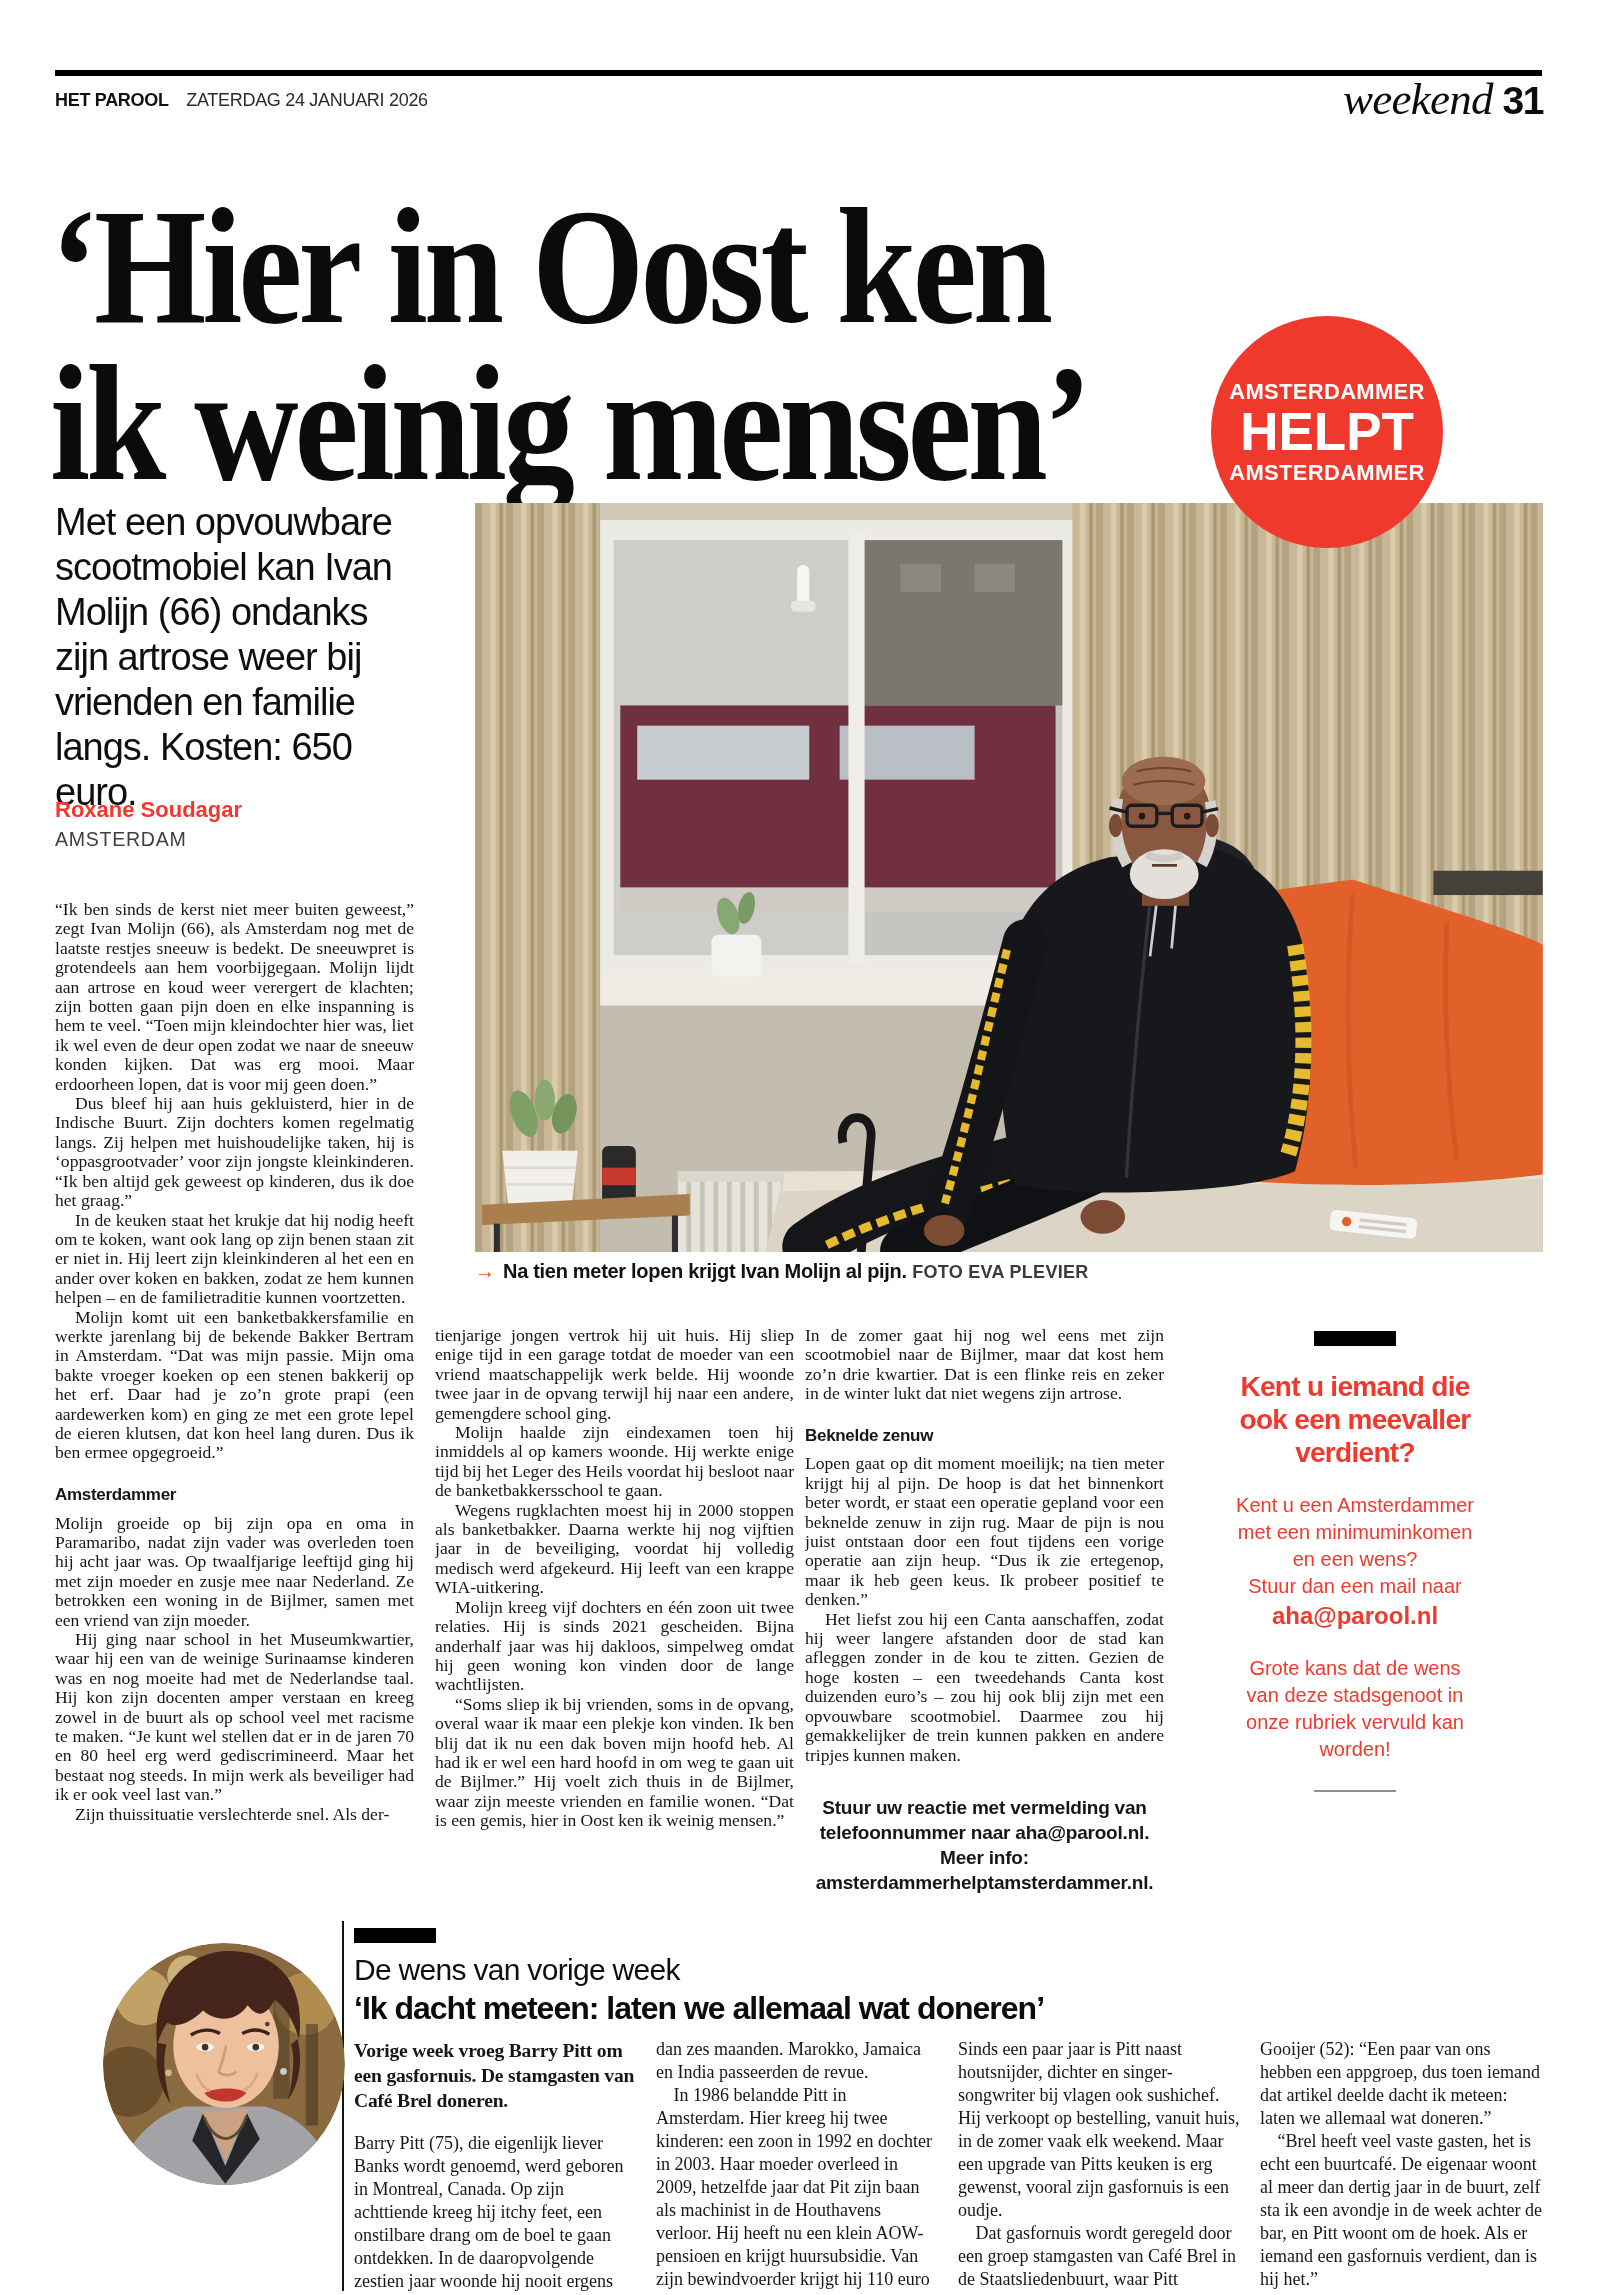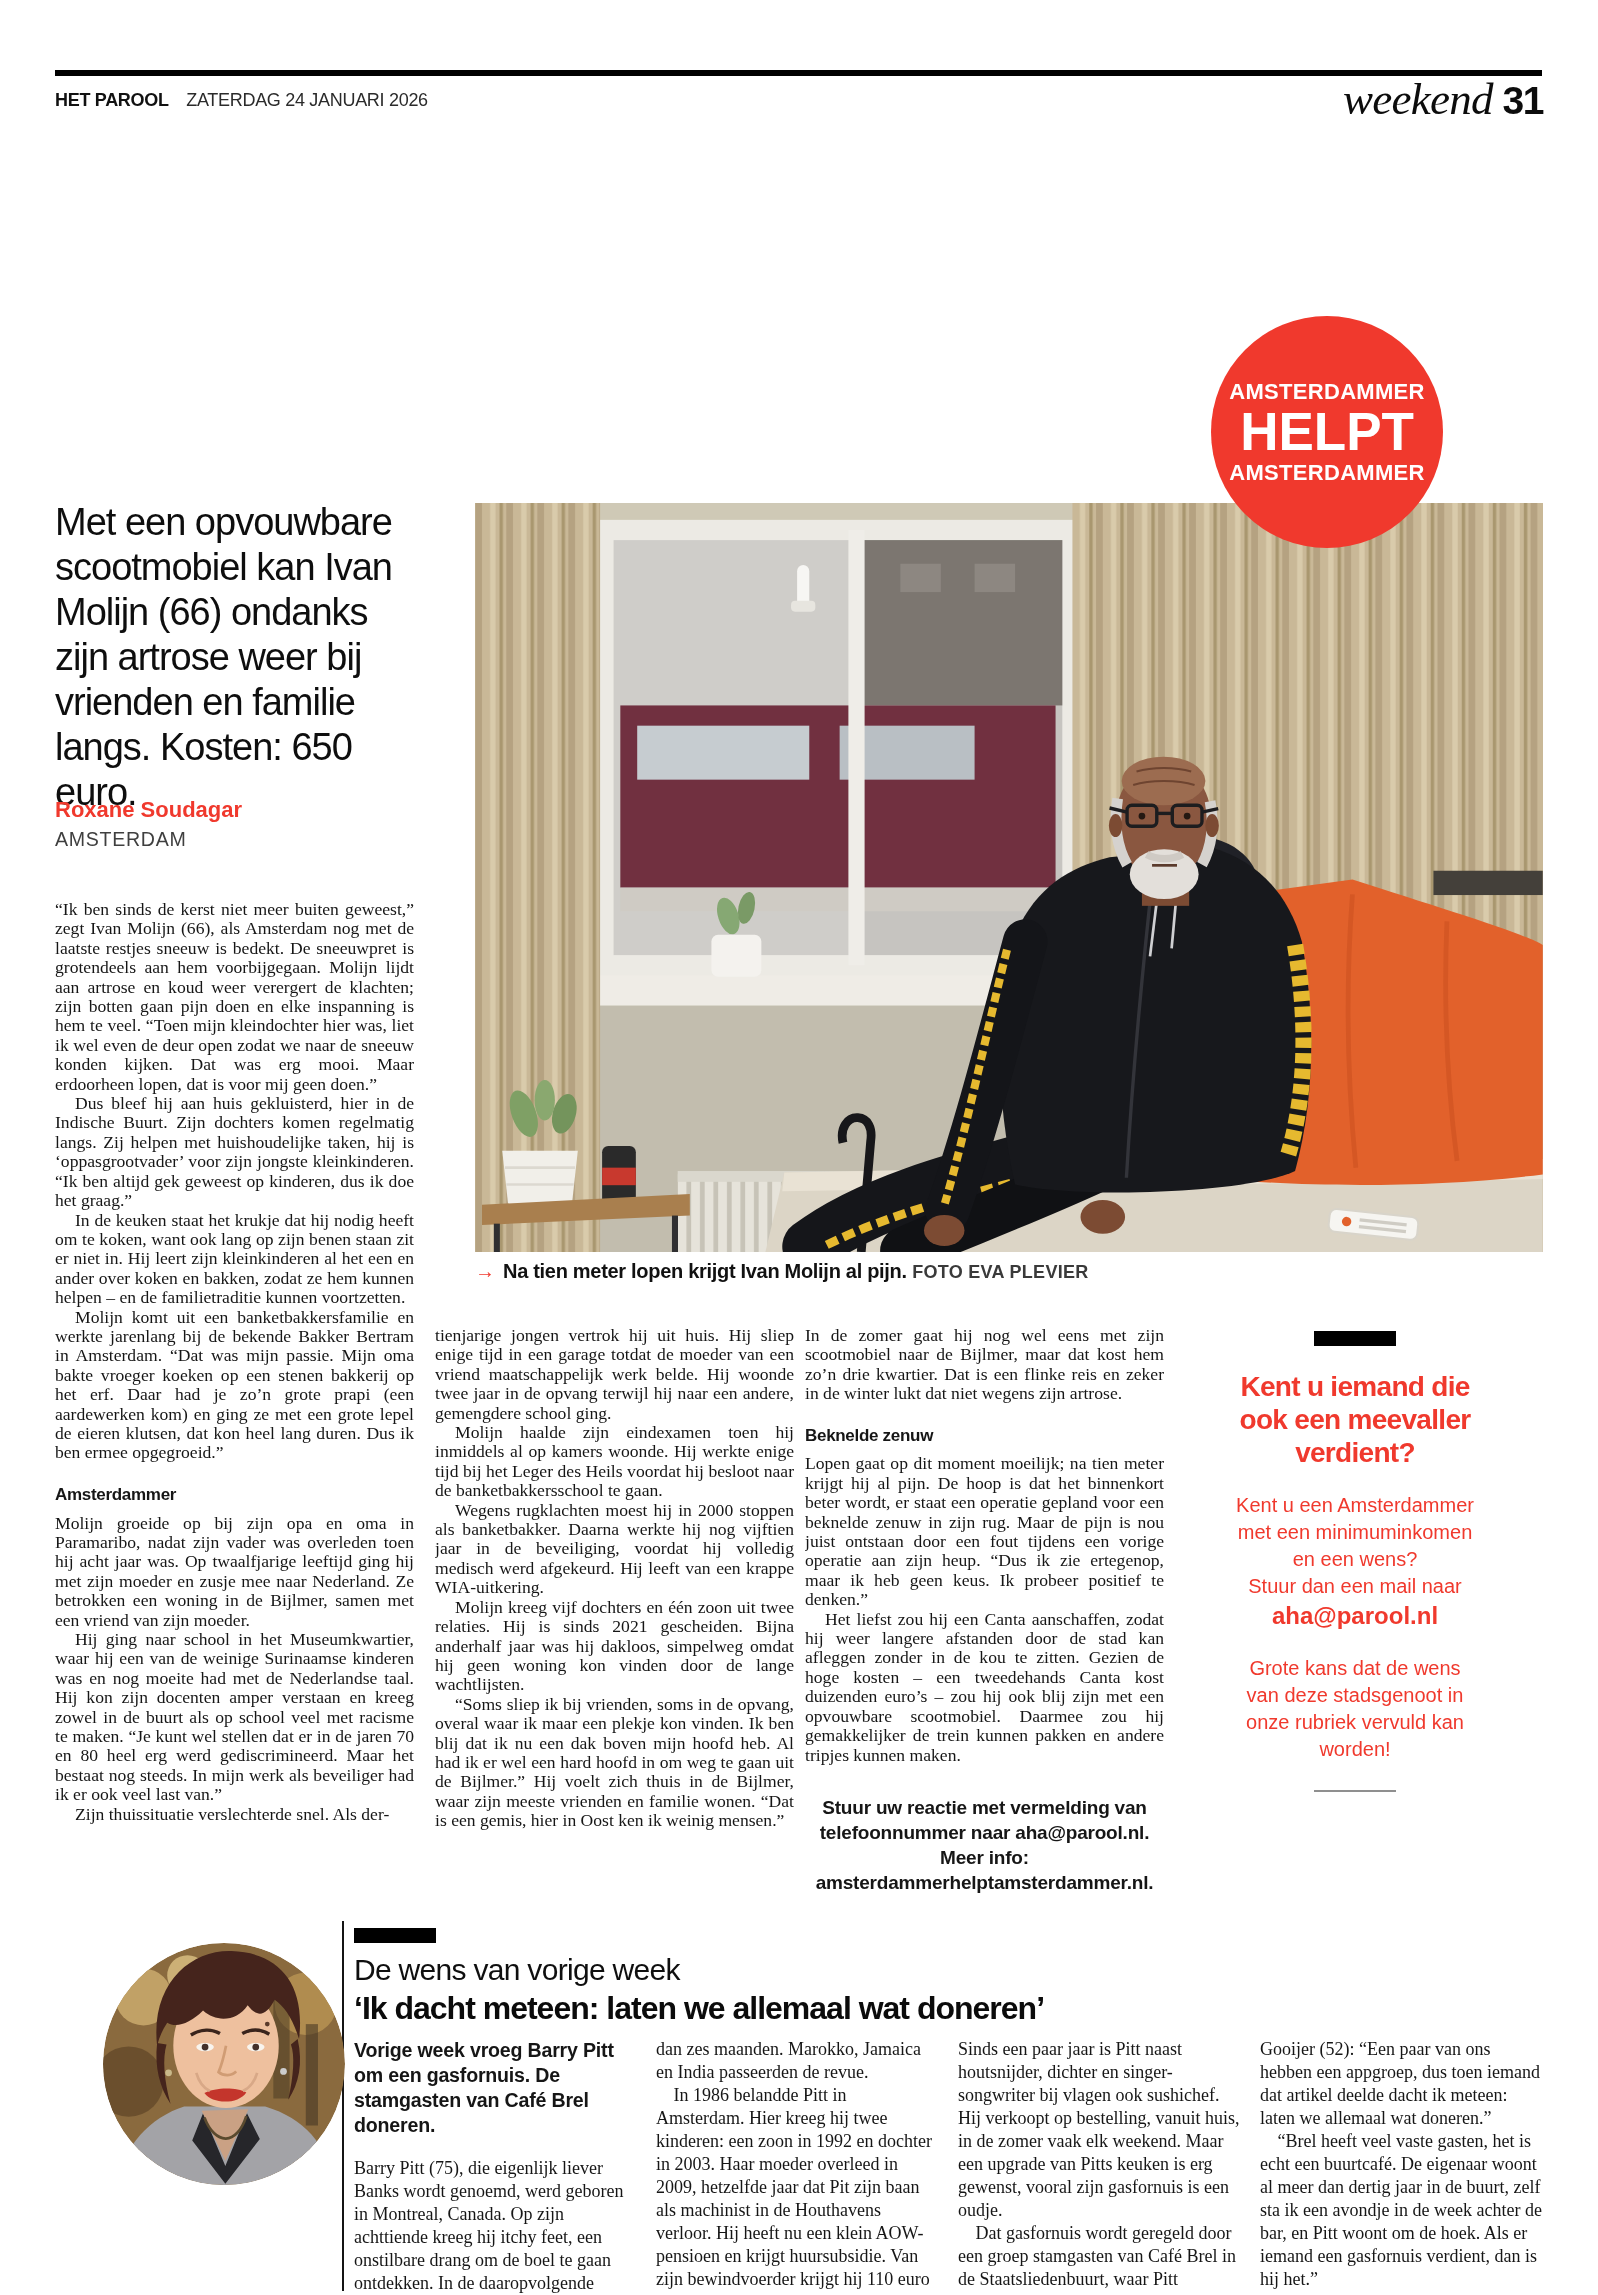--- a/index.html
+++ b/index.html
@@ -68,38 +68,42 @@
   
   .vrule{left:342px;top:1921px;width:2px;height:370px;background:#141414;}
   .circle-photo{left:103px;top:1943px;width:242px;height:242px;border-radius:50%;overflow:hidden;z-index:2;}
   .bar2{left:354px;top:1928px;width:82px;height:15px;background:#000;}
   .kicker{left:354px;top:1953px;font-size:30px;color:#0f0f0f;letter-spacing:-0.7px;}
   .bheadline{left:354px;top:1990px;font-size:32px;font-weight:bold;color:#0b0b0b;letter-spacing:-1px;}
   .bcol{top:2038px;width:282px;height:255px;overflow:hidden;font-family:"Liberation Serif",serif;
     font-size:18px;line-height:23px;color:#161616;}
   .bcol p{margin:0;}
   .bcol p.ind{text-indent:17.6px;}
-  .bcol .b-intro{font-family:Liberation Sans, sans-serif;font-weight:bold;font-size:19.6px;line-height:25px;
+  .bcol .b-intro{font-family:Liberation Serif, serif;font-weight:bold;font-size:19.6px;line-height:25px;
     margin-bottom:19px;letter-spacing:-0.2px;}
   .bcolA{left:354px;} .bcolB{left:656px;} .bcolC{left:958px;} .bcolD{left:1260px;}
 </style>
 </head>
 <body>
 
 <div class="page">
 
   <div class="abs rule-top"></div>
   <div class="abs masthead">
     <span class="brand">HET PAROOL</span><span class="date">ZATERDAG 24 JANUARI 2026</span>
   </div>
   <div class="abs folio">
     <span class="section">weekend</span>
     <span class="pagenum">31</span>
   </div>
 
+  <div class="abs headline">
+    <div class="hl">‘Hier in Oost ken</div>
+    <div class="hl">ik weinig mensen’</div>
+  </div>
 
   <div class="abs badge">
     <span class="b-small">AMSTERDAMMER</span>
     <span class="b-big">HELPT</span>
     <span class="b-small">AMSTERDAMMER</span>
   </div>
 
   <div class="abs intro">Met een opvouwbare scootmobiel kan Ivan Molijn (66) ondanks zijn artrose weer bij vrienden en familie langs. Kosten: 650 euro.</div>
   <div class="abs byline">
     <div class="name">Roxane Soudagar</div>

